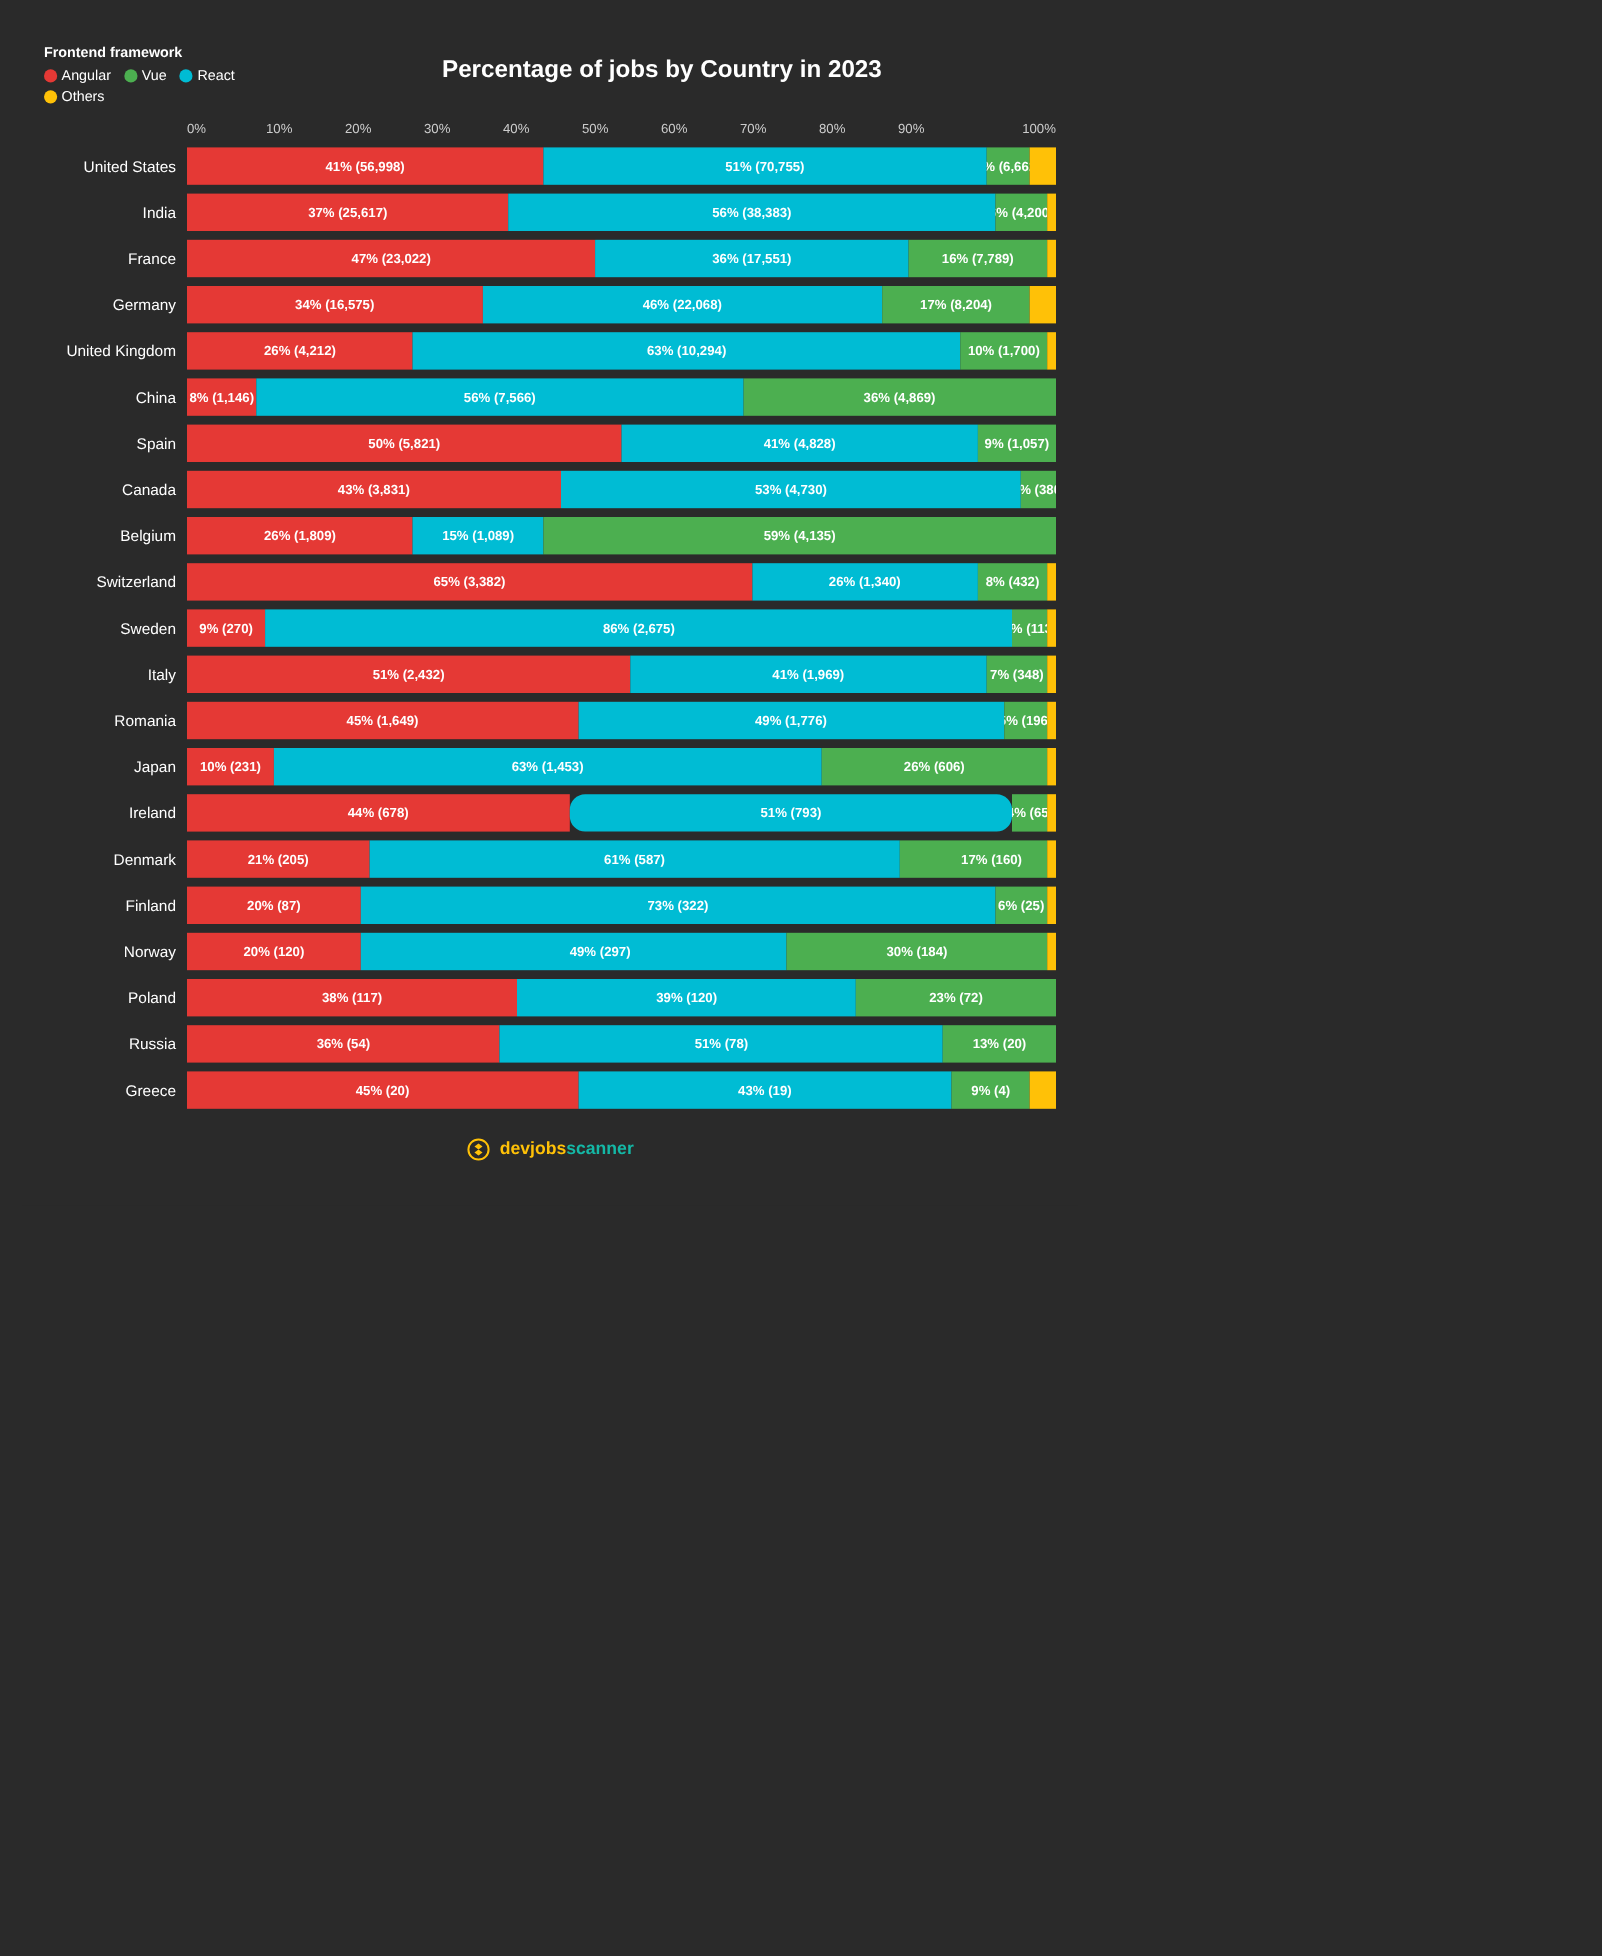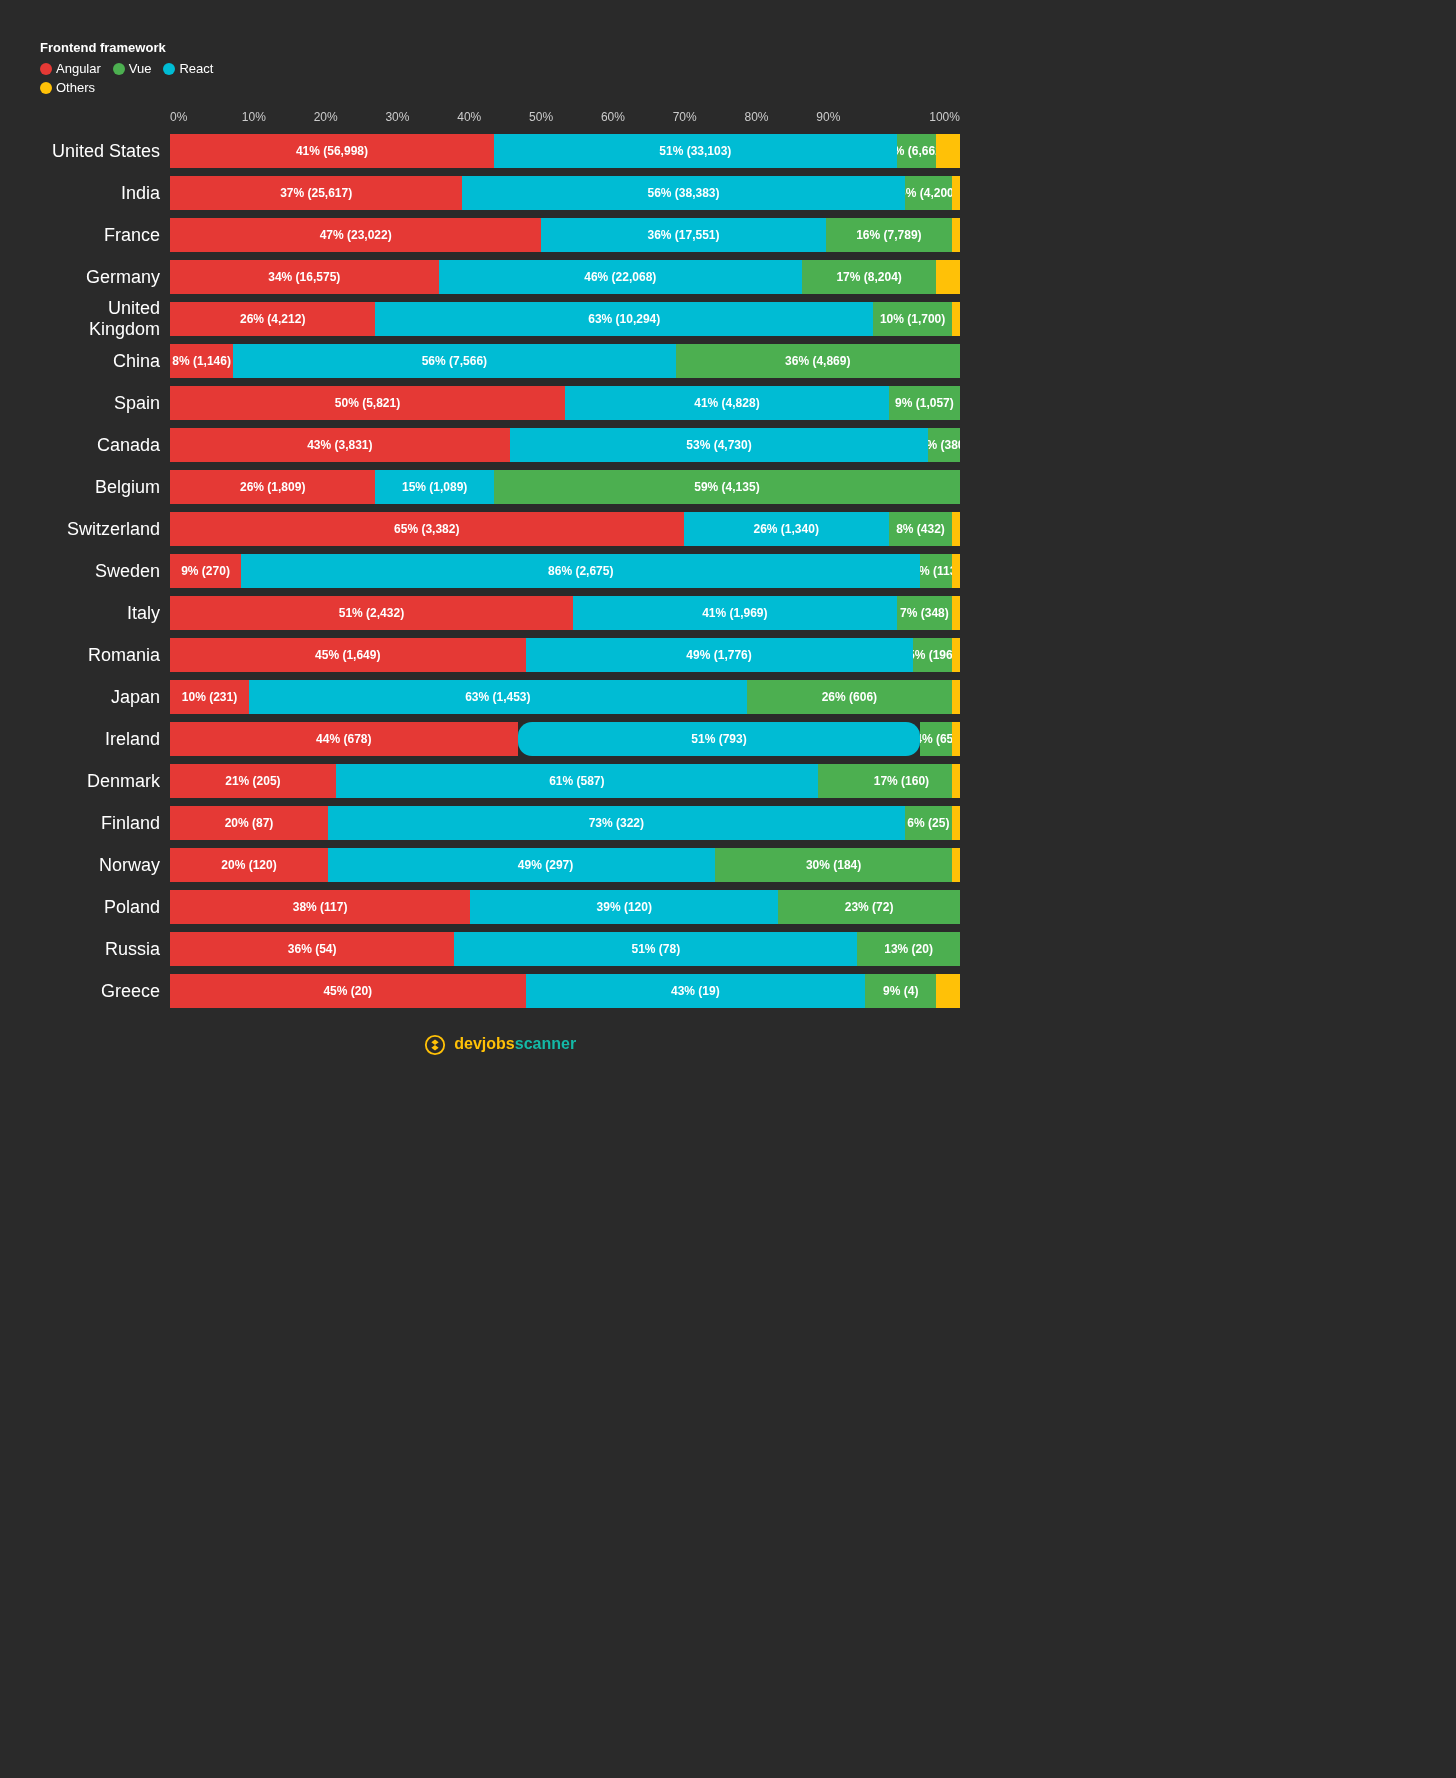--- a/index.html
+++ b/index.html
@@ -76,21 +76,21 @@
     .bar-row {
       display: flex;
       align-items: center;
       margin-bottom: 4px;
       height: 38px;
     }
     .country-label {
       width: 130px;
       text-align: right;
       padding-right: 10px;
-      font-size: 18px;
+      font-size: 14px;
       color: #fff;
       flex-shrink: 0;
     }
     .bar-track {
       flex: 1;
       display: flex;
       height: 34px;
       position: relative;
     }
     .bar-segment {
@@ -137,20 +137,21 @@
           <span>React</span>
         </div>
       </div>
       <div class="legend-row">
         <div class="legend-item">
           <div class="legend-dot seg-others"></div>
           <span>Others</span>
         </div>
       </div>
     </div>
+    <div class="chart-title">Percentage of jobs by Country in 2023</div>
   </div>
 
   <div class="chart-area">
     <div class="x-axis" id="x-axis-ticks">
         <div class="x-tick">0%</div>
         <div class="x-tick">10%</div>
         <div class="x-tick">20%</div>
         <div class="x-tick">30%</div>
         <div class="x-tick">40%</div>
         <div class="x-tick">50%</div>
@@ -158,21 +159,21 @@
         <div class="x-tick">70%</div>
         <div class="x-tick">80%</div>
         <div class="x-tick">90%</div>
         <div class="x-tick">100%</div>
       </div>
     <div id="bars-container">
         <div class="bar-row">
           <div class="country-label">United States</div>
           <div class="bar-track">
             <div class="bar-segment seg-angular" style="width: 41%;">41% (56,998)</div>
-            <div class="bar-segment seg-react" style="width: 51%;">51% (33,103)</div>
+            <div class="bar-segment seg-react" style="width: 51%;">51% (70,755)</div>
             <div class="bar-segment seg-vue" style="width: 5%;">5% (6,662)</div>
             <div class="bar-segment seg-others" style="width: 3%;"></div>
           </div>
         </div>
         <div class="bar-row">
           <div class="country-label">India</div>
           <div class="bar-track">
             <div class="bar-segment seg-angular" style="width: 37%;">37% (25,617)</div>
             <div class="bar-segment seg-react" style="width: 56%;">56% (38,383)</div>
             <div class="bar-segment seg-vue" style="width: 6%;">6% (4,200)</div>

